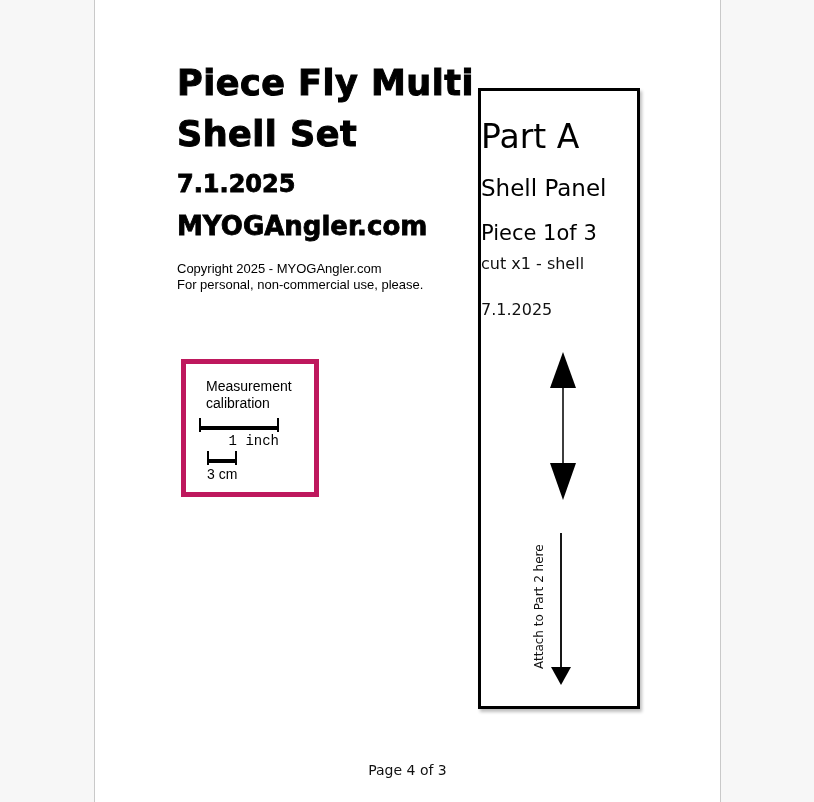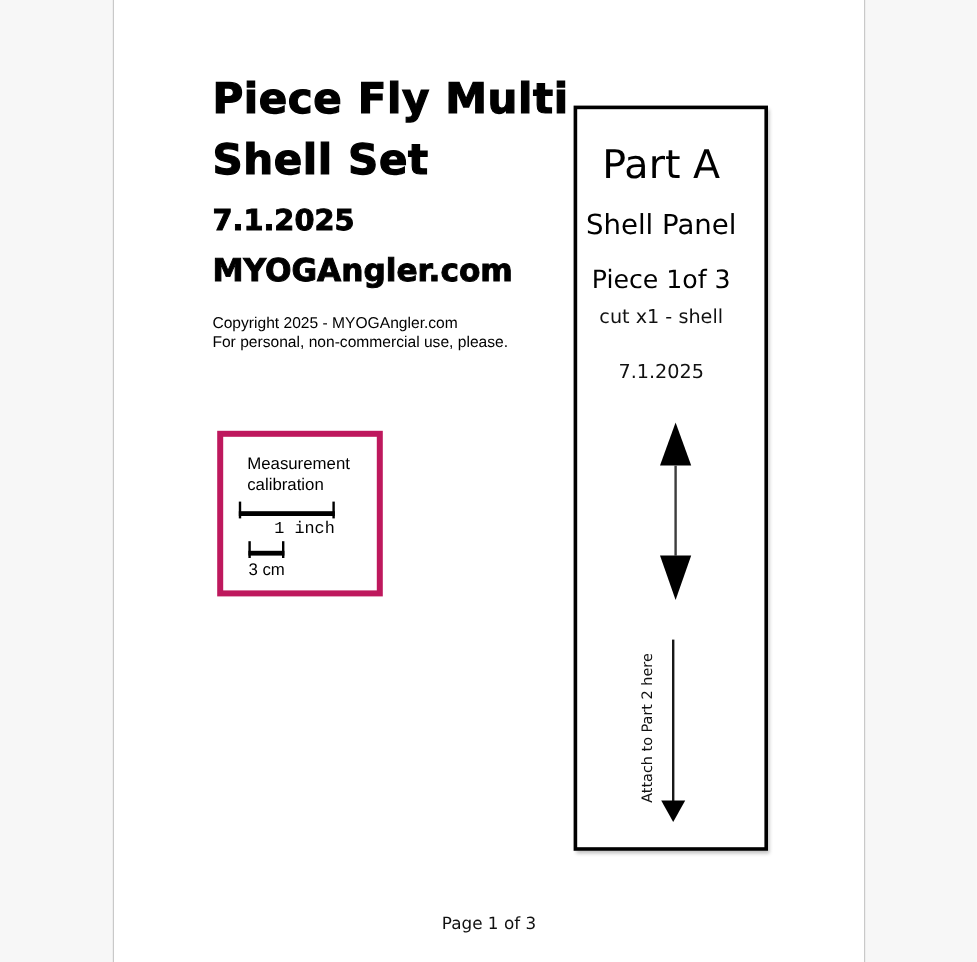--- a/index.html
+++ b/index.html
@@ -78,21 +78,21 @@
   }
 
   
   .part-box {
     left:383px; top:88px;
     width:162px; height:621px;
     border:3px solid #000;
     background:#fff;
     box-shadow:2px 3px 3px rgba(0,0,0,0.25);
   }
-  .part-box .centered { left:0; width:140px; text-align:center; white-space:nowrap; }
+  .part-box .centered { left:0; width:140px; text-align:left; white-space:nowrap; }
   .part-title    { top:26px;  font-size:33px; }
   .part-subtitle { top:84px;  font-size:23px; }
   .part-piece    { top:130px; font-size:21px; }
   .part-cut1     { top:163px; font-size:16px; color:#111; }
   .part-cut2     { top:184px; font-size:16px; color:#111; }
   .part-date     { top:209px; font-size:16px; color:#111; }
 
   
   .grain-arrow { left:69px; top:261px; width:26px; height:148px; }
   .grain-arrow .head-up {
@@ -172,15 +172,15 @@
       <div class="head-up"></div>
       <div class="shaft"></div>
       <div class="head-down"></div>
     </div>
 
     <div class="abs attach-label">Attach to Part 2 here</div>
     <div class="abs attach-line"></div>
     <div class="abs attach-head"></div>
   </div>
 
-  <div class="abs page-footer">Page 1 of 3</div>
+  <div class="abs page-footer">Page 4 of 3</div>
 
 </div>
 
 </body></html>

